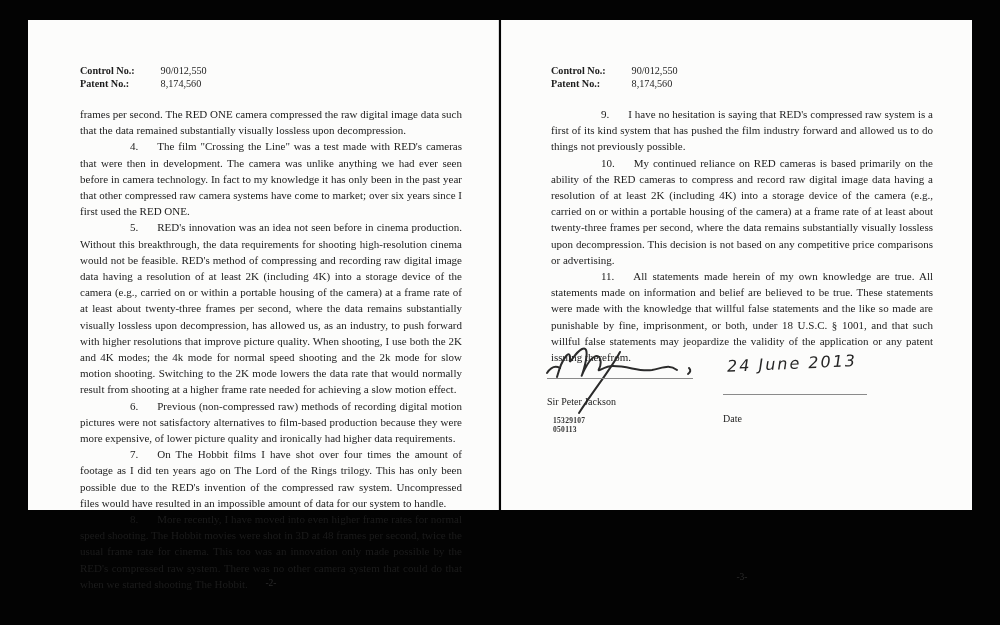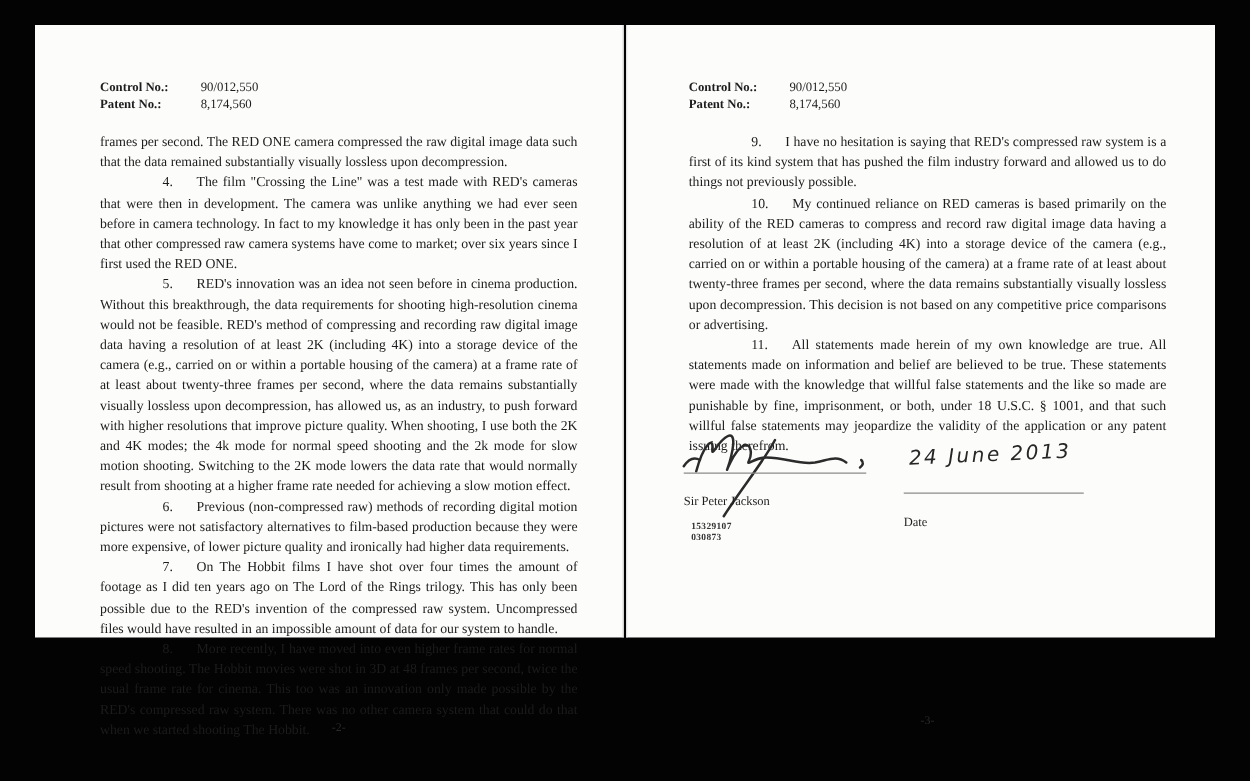--- a/index.html
+++ b/index.html
@@ -117,17 +117,17 @@
   <div class="sig-name-line">
     <span>Sir Peter Jackson</span>
   </div>
   <div class="handwritten-date">24 June 2013</div>
   <div class="sig-date-line">
     <span>Date</span>
   </div>
 
   <div class="doc-ids">
     <div>15329107</div>
-    <div>030873</div>
+    <div>050113</div>
   </div>
 
   <div class="footer p3" style="left:50px;">-3-</div>
 </div>
 
 </body></html>

